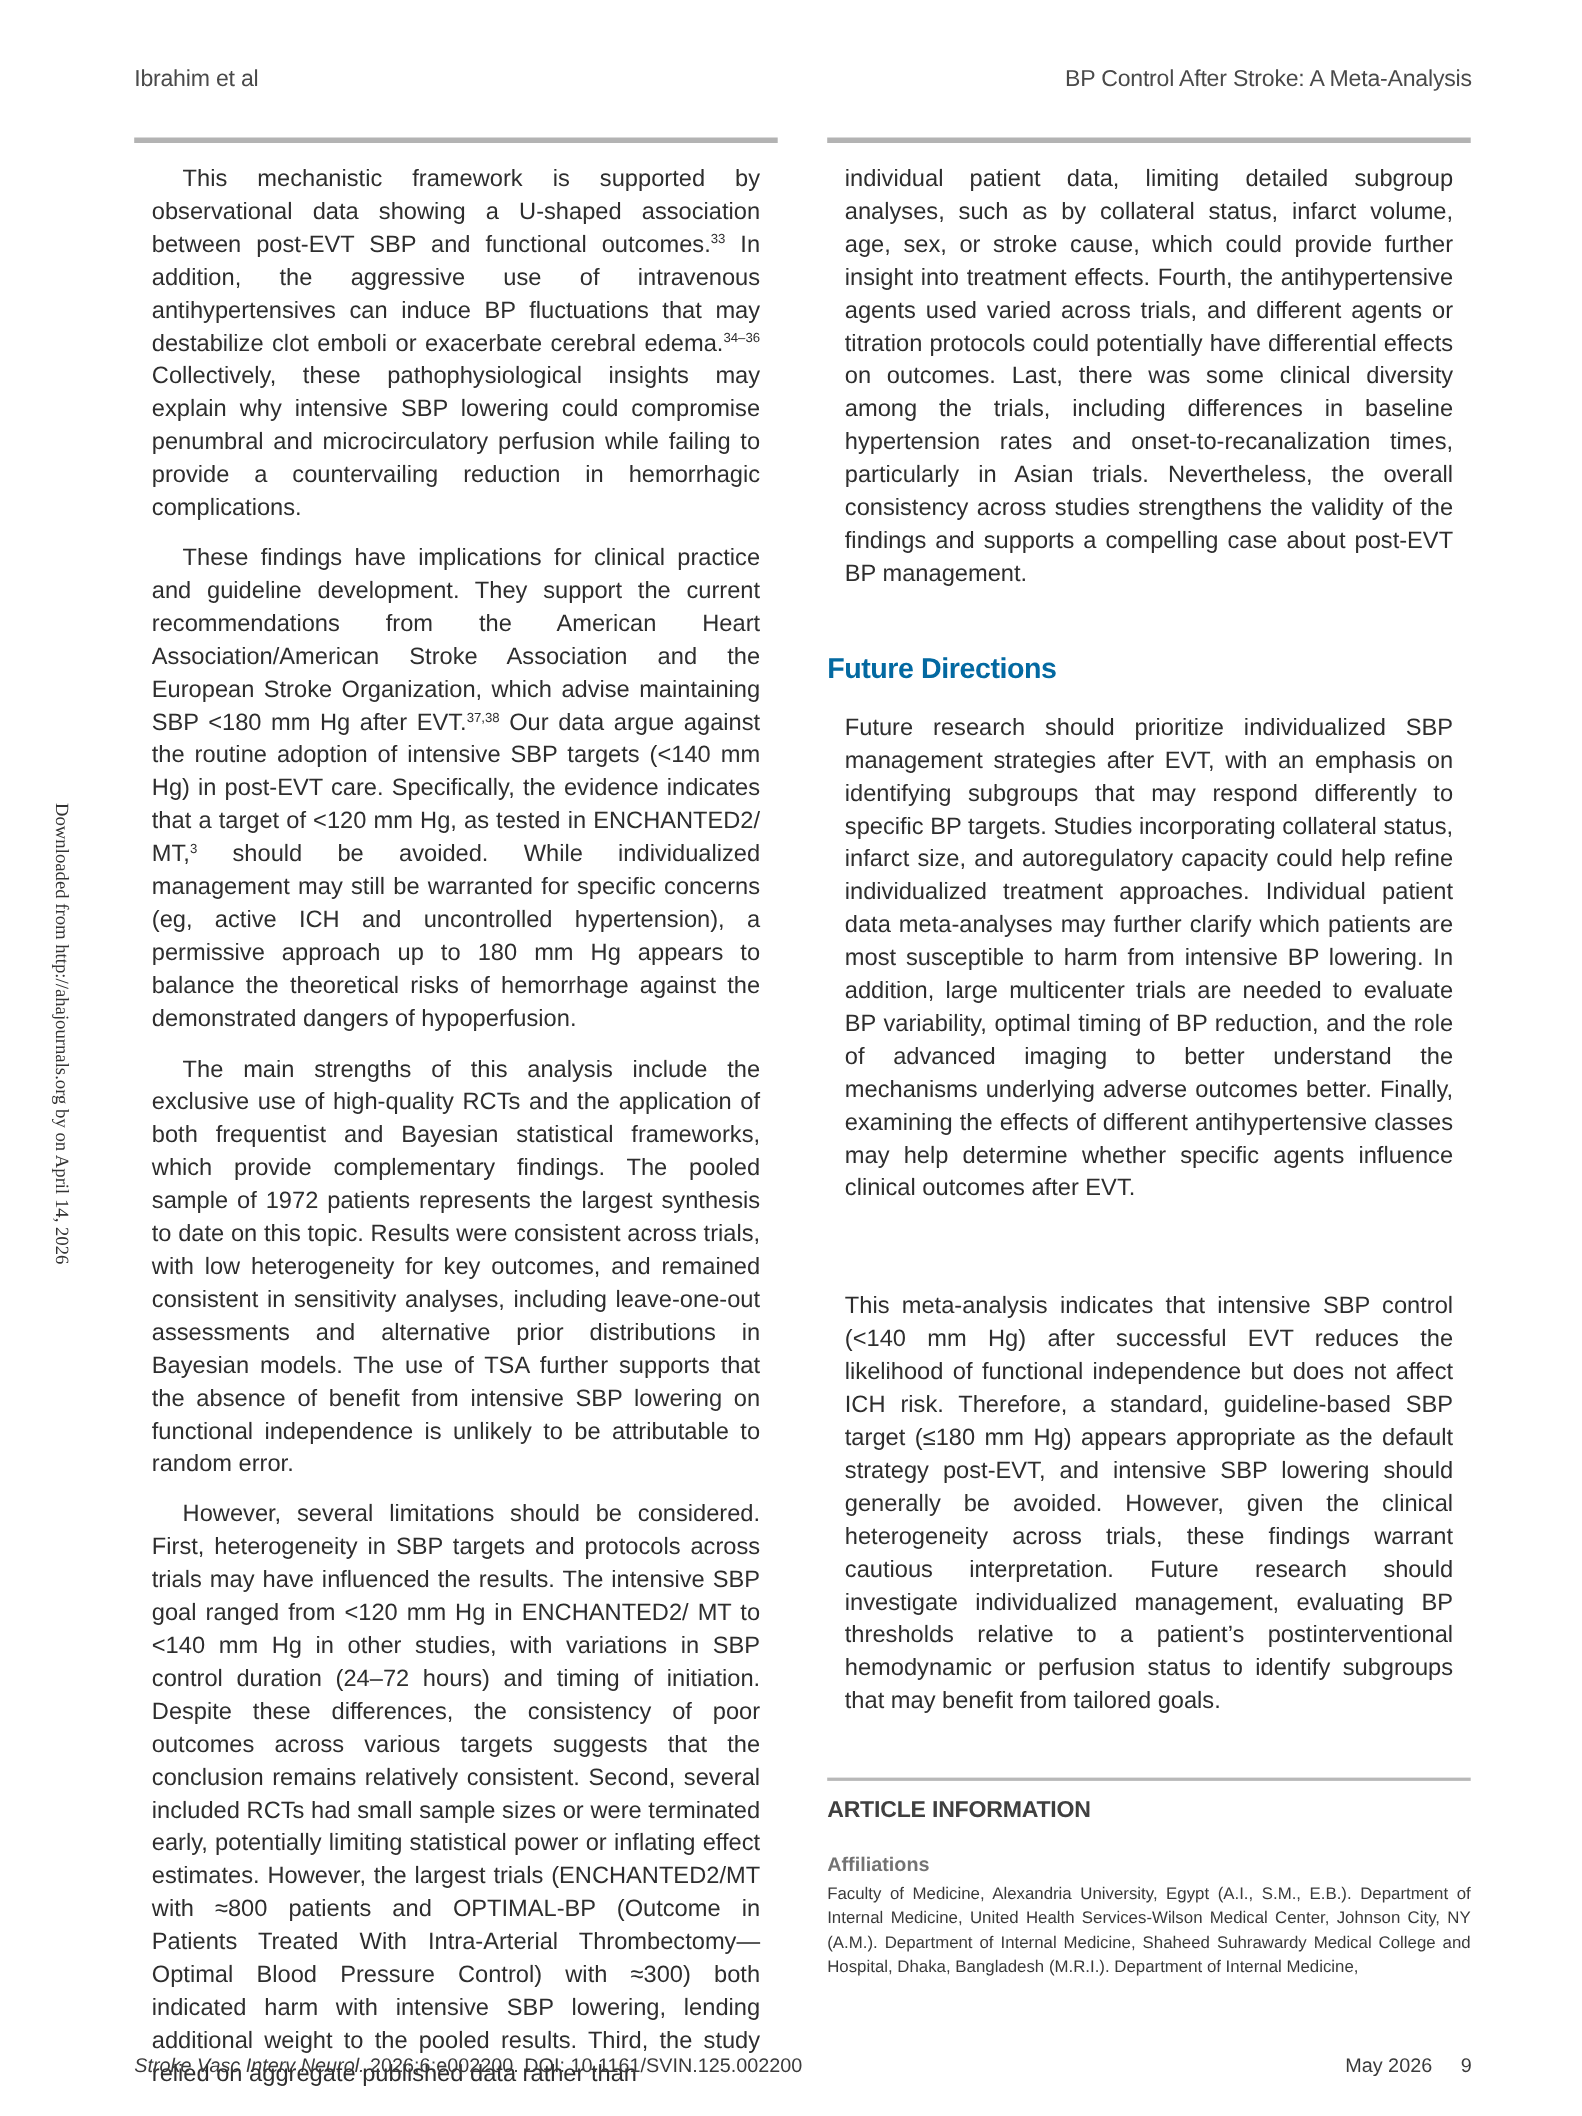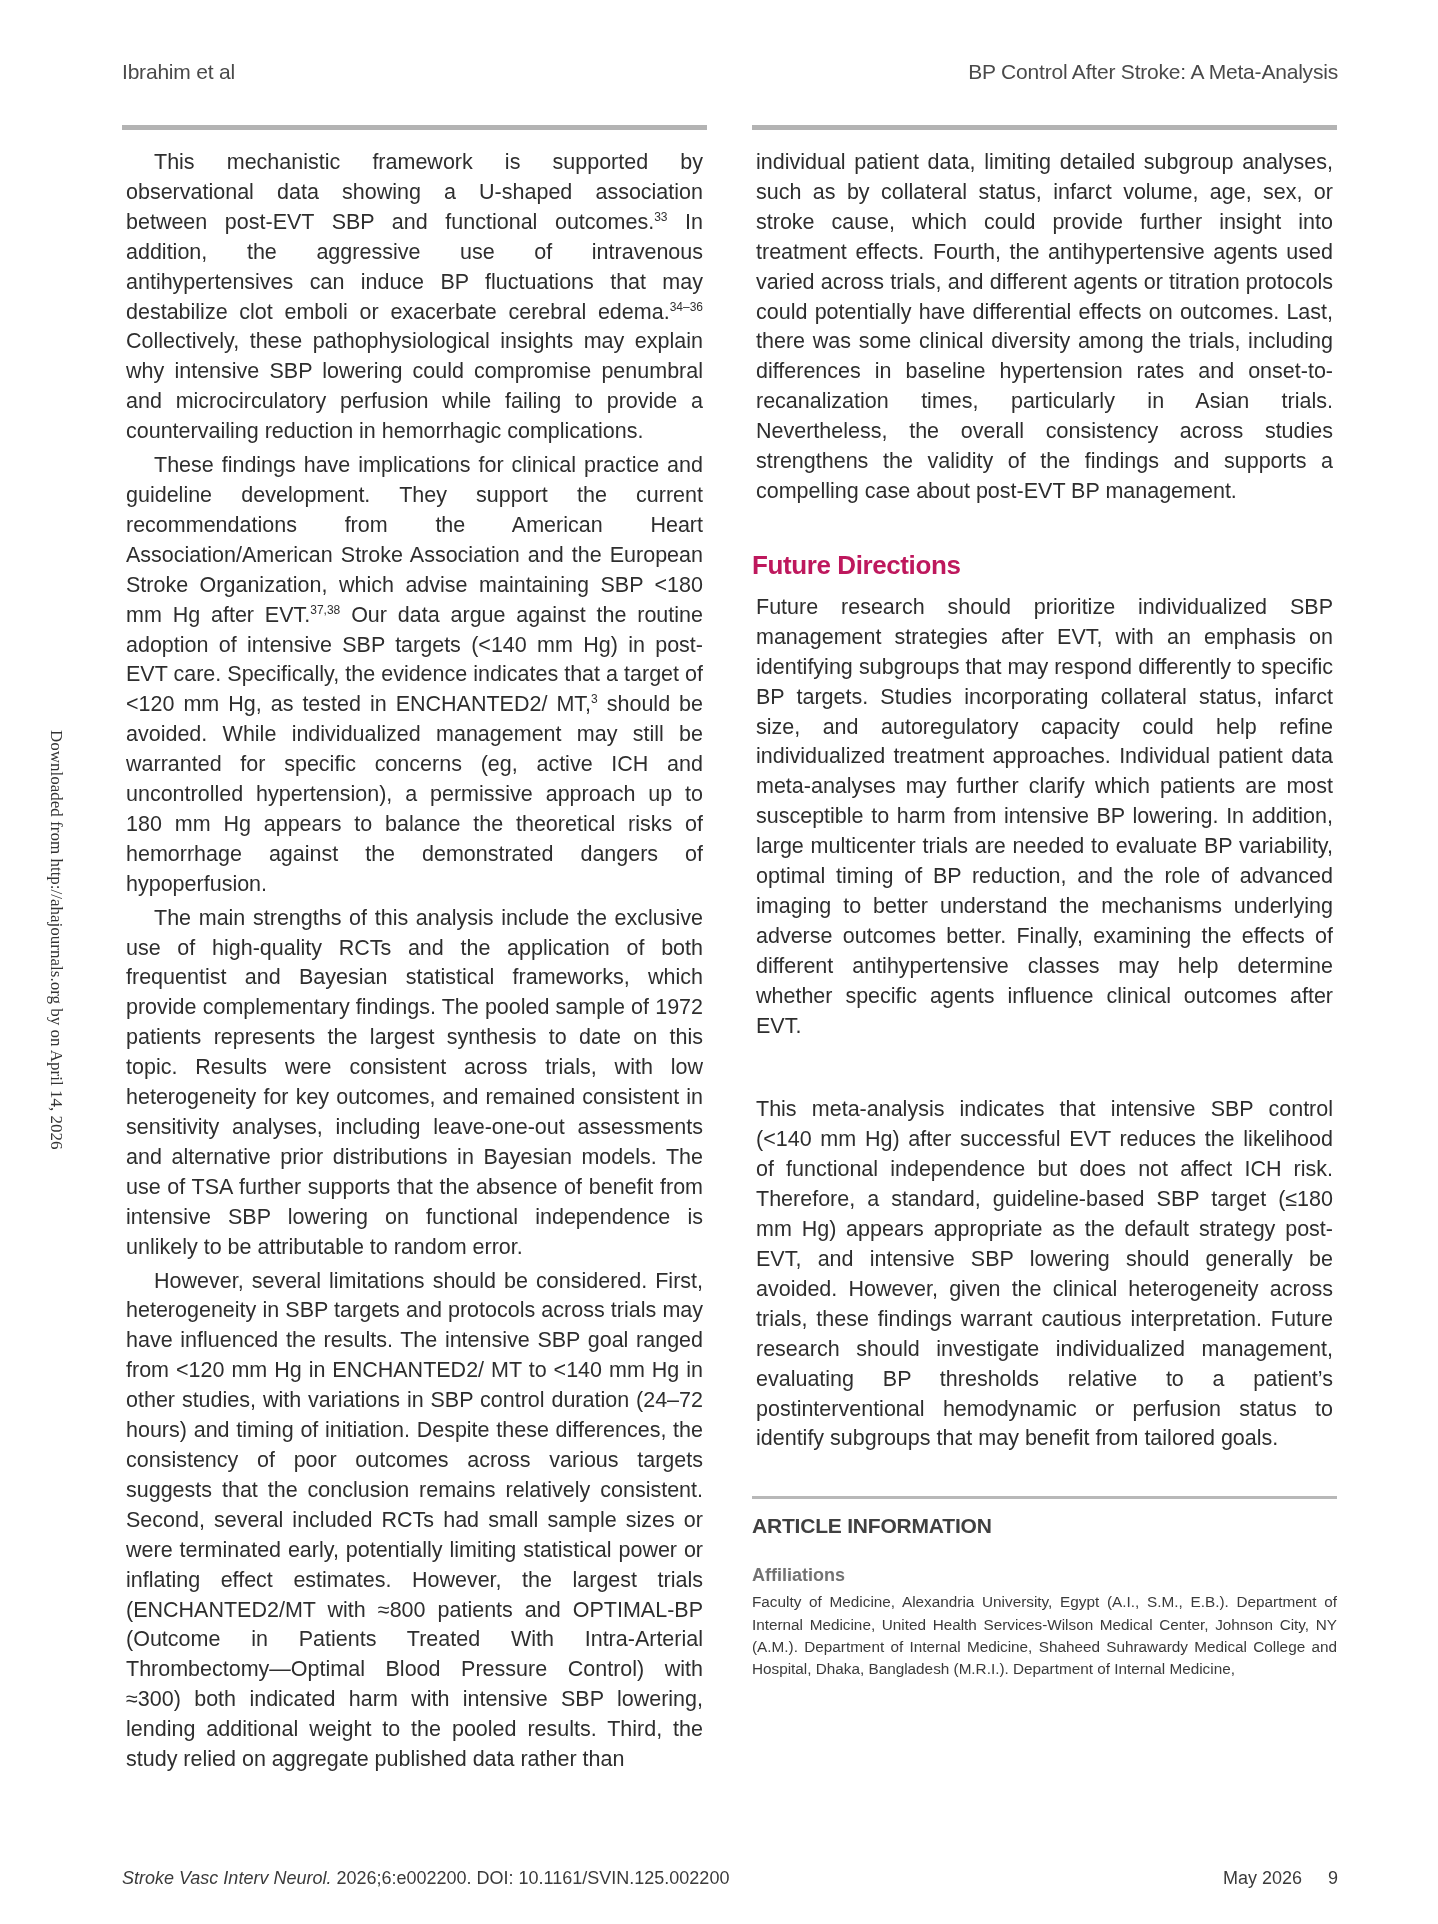--- a/index.html
+++ b/index.html
@@ -24,27 +24,27 @@
   }
   .col-left { left: 122px; }
   .col-right { left: 752px; width: 585px; }
   .rule {
     height: 5px; background: #b3b3b3; margin-bottom: 18px;
   }
   .thin-rule {
     height: 3px; background: #b8b8b8; margin: 0 0 14px 0;
   }
   p.body {
-    margin: 4px; font-size: 21.5px; line-height: 29.9px; text-align: justify;
+    margin: 16px; font-size: 21.5px; line-height: 29.9px; text-align: justify;
     color: #2e2e2e; hyphens: auto;
   }
   p.body.indent { text-indent: 28px; }
   sup { font-size: 12px; line-height: 0; vertical-align: 8px; }
   h2.section {
-    margin: 0; font-size: 26px; font-weight: bold; color: #be185d;
+    margin: 0; font-size: 26px; font-weight: bold; color: #0369a1;
     letter-spacing: -0.4px; line-height: 32px;
   }
   h3.info-title {
     margin: 0; font-size: 21px; font-weight: bold; color: #404040;
     letter-spacing: -0.2px; line-height: 26px;
   }
   h4.sub {
     margin: 0; font-size: 18px; font-weight: bold; color: #737373;
     line-height: 24px;
   }

